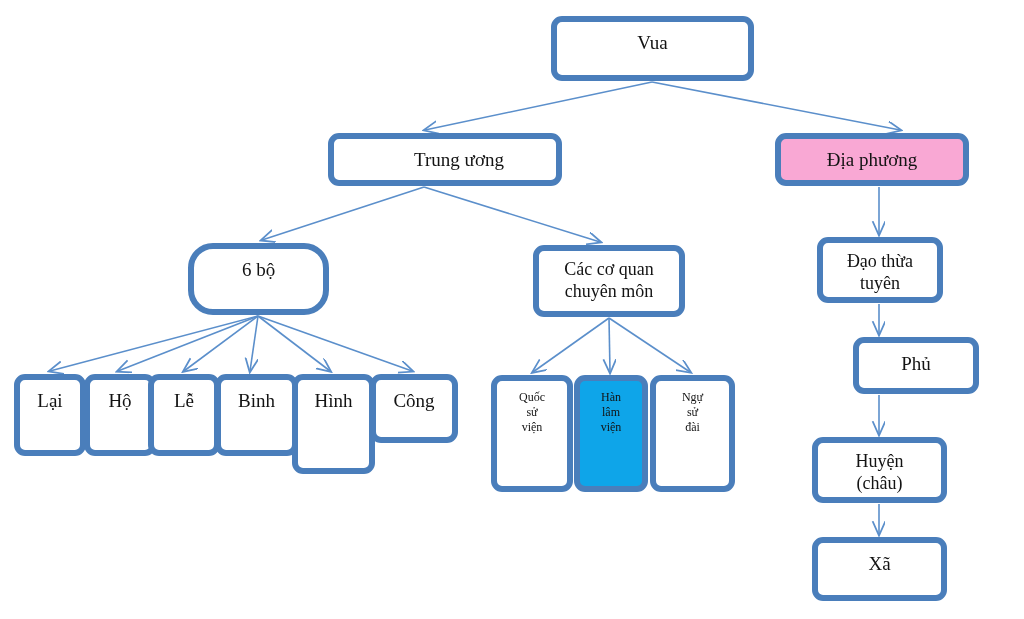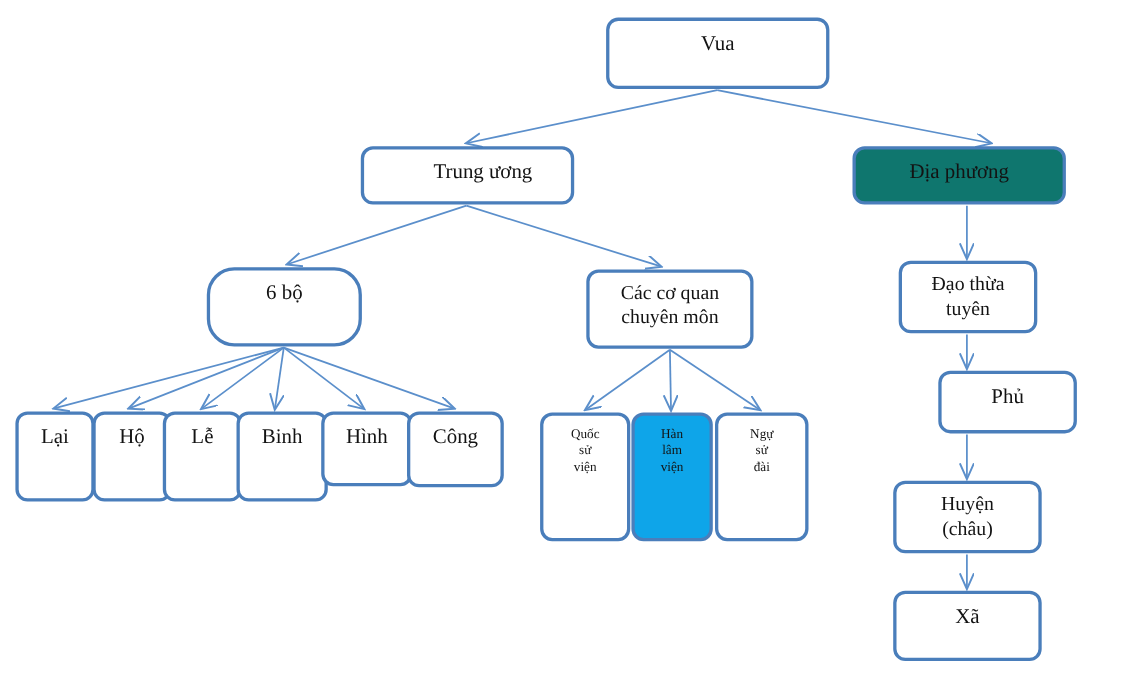--- a/index.html
+++ b/index.html
@@ -20,21 +20,21 @@
     left: 0;
     top: 0;
     width: 1024px;
     height: 619px;
     pointer-events: none;
   }
   .node {
     position: absolute;
     box-sizing: border-box;
     background: #ffffff;
-    border: 3px solid #d946ef;
+    border: 6px solid #d946ef;
     border-radius: 11px;
     display: flex;
     justify-content: center;
     align-items: flex-start;
     text-align: center;
     color: #131313;
     font-size: 19px;
     line-height: 1.22;
     padding-top: 9px;
     z-index: 2;
@@ -72,32 +72,32 @@
       <line x1="609" y1="318" x2="533" y2="372" stroke="#5B8FCB" stroke-width="1.6" marker-end="url(#arrow)"></line>
       <line x1="609" y1="318" x2="610" y2="372" stroke="#5B8FCB" stroke-width="1.6" marker-end="url(#arrow)"></line>
       <line x1="609" y1="318" x2="690" y2="372" stroke="#5B8FCB" stroke-width="1.6" marker-end="url(#arrow)"></line>
       <line x1="879" y1="187" x2="879" y2="234" stroke="#5B8FCB" stroke-width="1.6" marker-end="url(#arrow)"></line>
       <line x1="879" y1="304" x2="879" y2="334" stroke="#5B8FCB" stroke-width="1.6" marker-end="url(#arrow)"></line>
       <line x1="879" y1="395" x2="879" y2="434" stroke="#5B8FCB" stroke-width="1.6" marker-end="url(#arrow)"></line>
       <line x1="879" y1="504" x2="879" y2="534" stroke="#5B8FCB" stroke-width="1.6" marker-end="url(#arrow)"></line>
     </svg>
   <div id="nodes">
       <div class="node" style="left: 551px; top: 16px; width: 203px; height: 65px; border-color: rgb(74, 126, 187); background: rgb(255, 255, 255); color: rgb(19, 19, 19);">Vua</div>
-      <div class="node" style="left: 328px; top: 133px; width: 194px; height: 53px; border-color: rgb(74, 126, 187); background: rgb(255, 255, 255); color: rgb(19, 19, 19); padding-left: 28px;">Trung ương</div>
-      <div class="node" style="left: 775px; top: 133px; width: 194px; height: 53px; border-color: rgb(74, 126, 187); background: #0f766e; color: rgb(19, 19, 19);">Địa phương</div>
+      <div class="node" style="left: 328px; top: 133px; width: 234px; height: 53px; border-color: rgb(74, 126, 187); background: rgb(255, 255, 255); color: rgb(19, 19, 19); padding-left: 28px;">Trung ương</div>
+      <div class="node" style="left: 775px; top: 133px; width: 194px; height: 53px; border-color: rgb(74, 126, 187); background: #f9a8d4; color: rgb(19, 19, 19);">Địa phương</div>
       <div class="node" style="left: 188px; top: 243px; width: 141px; height: 72px; border-color: rgb(74, 126, 187); background: rgb(255, 255, 255); color: rgb(19, 19, 19); border-radius: 25px;">6 bộ</div>
       <div class="node tight" style="left: 533px; top: 245px; width: 152px; height: 72px; border-color: rgb(74, 126, 187); background: rgb(255, 255, 255); color: rgb(19, 19, 19);">Các cơ quan
 chuyên môn</div>
       <div class="node tight" style="left: 817px; top: 237px; width: 126px; height: 66px; border-color: rgb(74, 126, 187); background: rgb(255, 255, 255); color: rgb(19, 19, 19);">Đạo thừa
 tuyên</div>
       <div class="node" style="left: 14px; top: 374px; width: 72px; height: 82px; border-color: rgb(74, 126, 187); background: rgb(255, 255, 255); color: rgb(19, 19, 19);">Lại</div>
       <div class="node" style="left: 84px; top: 374px; width: 72px; height: 82px; border-color: rgb(74, 126, 187); background: rgb(255, 255, 255); color: rgb(19, 19, 19);">Hộ</div>
       <div class="node" style="left: 148px; top: 374px; width: 72px; height: 82px; border-color: rgb(74, 126, 187); background: rgb(255, 255, 255); color: rgb(19, 19, 19);">Lễ</div>
       <div class="node" style="left: 215px; top: 374px; width: 83px; height: 82px; border-color: rgb(74, 126, 187); background: rgb(255, 255, 255); color: rgb(19, 19, 19);">Binh</div>
-      <div class="node" style="left: 292px; top: 374px; width: 83px; height: 68px; border-color: rgb(74, 126, 187); background: rgb(255, 255, 255); color: rgb(19, 19, 19);">Hình</div>
+      <div class="node" style="left: 292px; top: 374px; width: 83px; height: 100px; border-color: rgb(74, 126, 187); background: rgb(255, 255, 255); color: rgb(19, 19, 19);">Hình</div>
       <div class="node" style="left: 370px; top: 374px; width: 88px; height: 69px; border-color: rgb(74, 126, 187); background: rgb(255, 255, 255); color: rgb(19, 19, 19);">Công</div>
       <div class="node small" style="left: 491px; top: 375px; width: 82px; height: 117px; border-color: rgb(74, 126, 187); background: rgb(255, 255, 255); color: rgb(19, 19, 19);">Quốc
 sử
 viện</div>
       <div class="node small" style="left: 574px; top: 375px; width: 74px; height: 117px; border-color: rgb(74, 126, 187); background: #0ea5e9; color: rgb(19, 19, 19);">Hàn
 lâm
 viện</div>
       <div class="node small" style="left: 650px; top: 375px; width: 85px; height: 117px; border-color: rgb(74, 126, 187); background: rgb(255, 255, 255); color: rgb(19, 19, 19);">Ngự
 sử
 đài</div>

